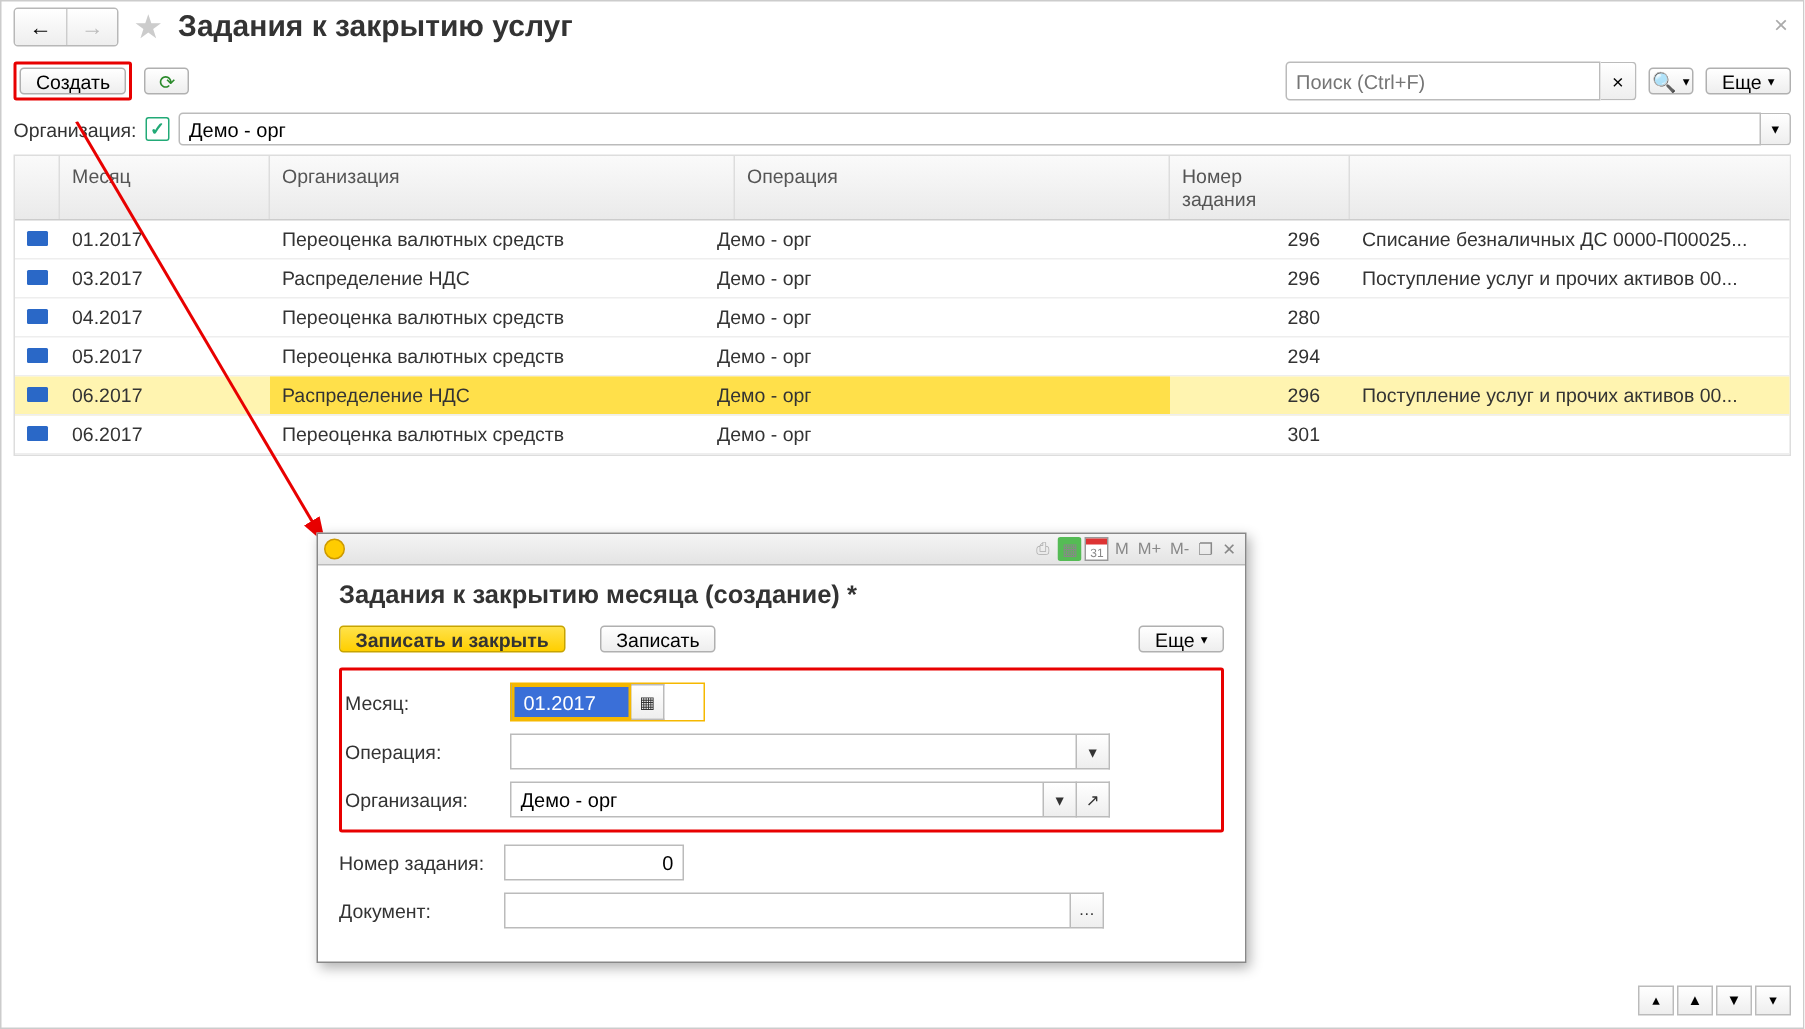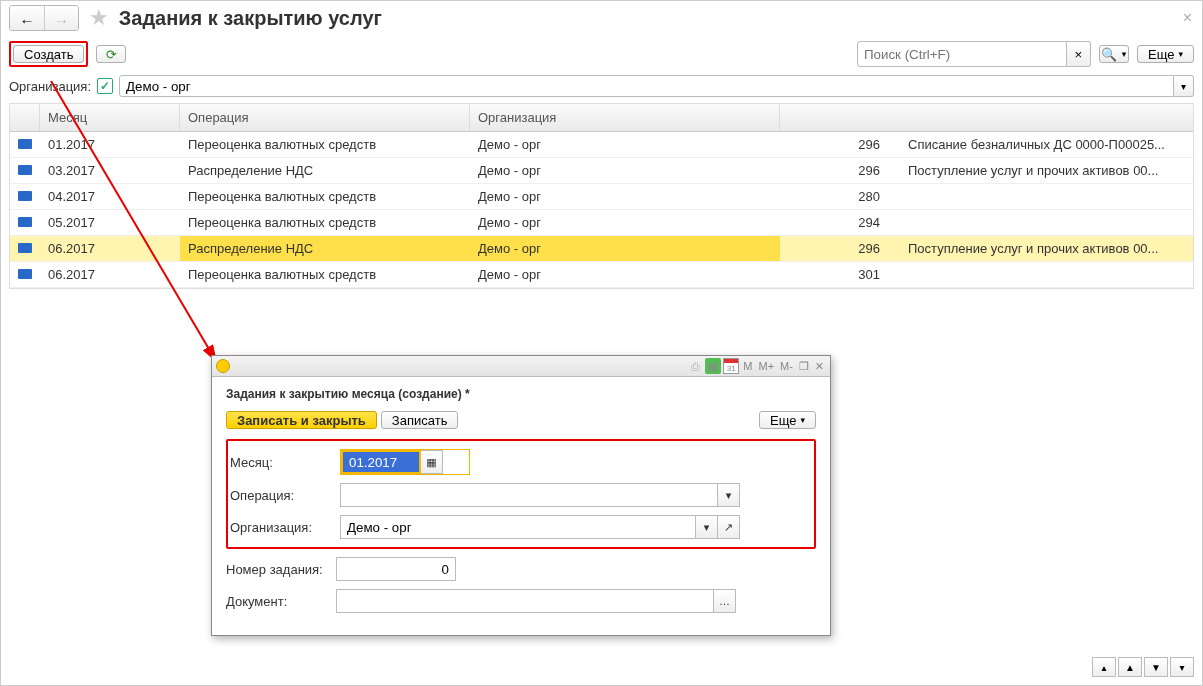--- a/index.html
+++ b/index.html
@@ -49,22 +49,22 @@
   .dialog { position:absolute; left:210px; top:354px; width:620px; border:1px solid #888; box-shadow:2px 3px 8px rgba(0,0,0,0.3); background:#fff; }
   .dlg-title { display:flex; align-items:center; background:linear-gradient(#f4f4f4,#e4e4e4); border-bottom:1px solid #bbb; padding:2px 4px; font-size:11px; gap:6px;}
   .dlg-1c { width:14px; height:14px; background:#ffcc00; border-radius:50%; border:1px solid #c90; display:inline-block;}
   .dlg-title-tools { margin-left:auto; display:flex; gap:2px; align-items:center;}
   .dlg-title-tools span { color:#888; font-size:11px; padding:0 2px; cursor:pointer;}
   .tb-ico { width:16px; height:16px; display:inline-flex; align-items:center; justify-content:center; font-size:11px; border:1px solid transparent;}
   .cal-green { background:#5b5; color:#fff; border-radius:2px;}
   .cal-red-top { position:relative; background:#fff; border:1px solid #999;}
   .cal-red-top::before{content:""; position:absolute; top:0;left:0;right:0;height:4px;background:#d33;}
   .dlg-body { padding:10px 14px 14px 14px; }
-  .dlg-h { font-size:12px; font-weight:bold; margin-bottom:10px;}
-  .dlg-toolbar { display:flex; gap:4px; align-items:center; margin-bottom:10px;}
+  .dlg-h { font-size:17px; font-weight:bold; margin-bottom:10px;}
+  .dlg-toolbar { display:flex; gap:23px; align-items:center; margin-bottom:10px;}
   .btn-yellow { background:linear-gradient(#ffe24a,#ffcf00); border:1px solid #c7a400; font-weight:bold; color:#333; }
   .form-row { display:flex; align-items:center; margin:8px 0; }
   .form-row label { width:110px; }
   .highlight-group { border:2px solid #e80000; padding:0 2px; border-radius:2px;}
   .fld { display:flex; }
   .fld input { height:24px; border:1px solid #bbb; padding:0 6px; flex:1; }
   .fld .tail { width:22px; height:24px; border:1px solid #bbb; border-left:none; background:linear-gradient(#fff,#eee); font-size:11px; display:flex; align-items:center; justify-content:center; cursor:pointer;}
   .fld.month { width:130px;}
   .fld.month input { flex:none; width:80px; border:2px solid #f5b800; background:#3a6fd8; color:#fff; }
   .fld.wide { width:400px;}
@@ -115,22 +115,23 @@
     <div class="org-field">
       <input value="Демо - орг" style="">
       <button class="dd">▾</button>
     </div>
   </div>
 
   <div class="grid">
     <div class="grid-head">
       <div class="cell c-icon"></div>
       <div class="cell c-month">Месяц</div>
+      <div class="cell c-org">Организация</div>
       <div class="cell c-op">Операция</div>
-      <div class="cell c-org">Организация</div>
+      <div class="cell c-num" style="text-align:left;">Номер задания</div>
     </div>
     <div id="grid-body">
         <div class="grid-row">
           <div class="cell c-icon"><span class="row-ico"></span></div>
           <div class="cell c-month">01.2017</div>
           <div class="cell c-op" style="">Переоценка валютных средств</div>
           <div class="cell c-org">Демо - орг</div>
           <div class="cell c-num">296</div>
           <div class="cell c-doc">Списание безналичных ДС 0000-П00025...</div>
         </div>

